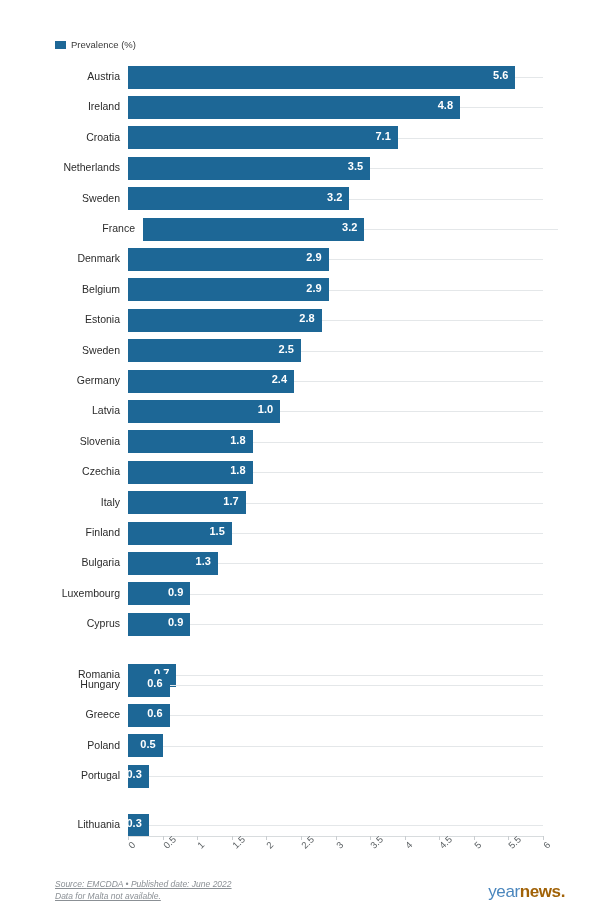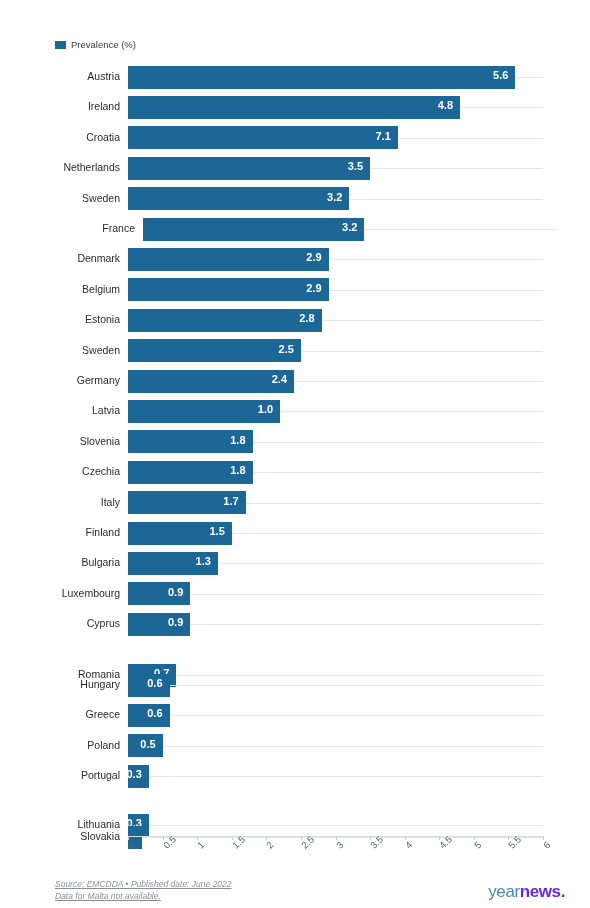--- a/index.html
+++ b/index.html
@@ -141,21 +141,21 @@
   .brand {
     position: absolute;
     right: 25px;
     top: 882px;
     font-size: 17px;
     color: #1b64a5;
     letter-spacing: -0.4px;
     white-space: nowrap;
   }
   .brand .light { font-weight: 300; color: #4a86bd; }
-  .brand .bold  { font-weight: bold; color: #6d28d9; }
+  .brand .bold  { font-weight: bold; color: #a16207; }
 </style>
 </head>
 <body>
 
 <div class="canvas">
 
 
   <div class="legend">
     <span class="legend-swatch"></span>
     <span class="legend-label">Prevalence (%)</span>
@@ -304,25 +304,20 @@
         <div class="row-gridline"></div>
         <div class="row-label">Portugal</div>
         <div class="bar" title="Portugal: 0.3" style="width: 20.75px; background: rgb(29, 103, 150);"></div>
         <div class="bar-value" style="left: 141.75px; transform: translateX(-100%);">0.3</div>
       </div>
       <div class="row" style="top: 748px;">
         <div class="row-gridline"></div>
         <div class="row-label">Lithuania</div>
         <div class="bar" title="Lithuania: 0.3" style="width: 20.75px; background: rgb(29, 103, 150);"></div>
         <div class="bar-value" style="left: 141.75px; transform: translateX(-100%);">0.3</div>
-      </div>
-      <div class="row" style="top: 760px;">
-        <div class="row-gridline"></div>
-        <div class="row-label">Slovakia</div>
-        <div class="bar" title="Slovakia: 0.2" style="width: 13.8333px; background: rgb(29, 103, 150);"></div>
       </div>
     </div>
 
   <div class="axis-line"></div>
   <div id="axis-ticks">
       <div class="axis-tick-mark" style="left: 128px;"></div>
       <div class="axis-tick-label" style="left: 126px;">0</div>
       <div class="axis-tick-mark" style="left: 162.583px;"></div>
       <div class="axis-tick-label" style="left: 160.583px;">0.5</div>
       <div class="axis-tick-mark" style="left: 197.167px;"></div>

